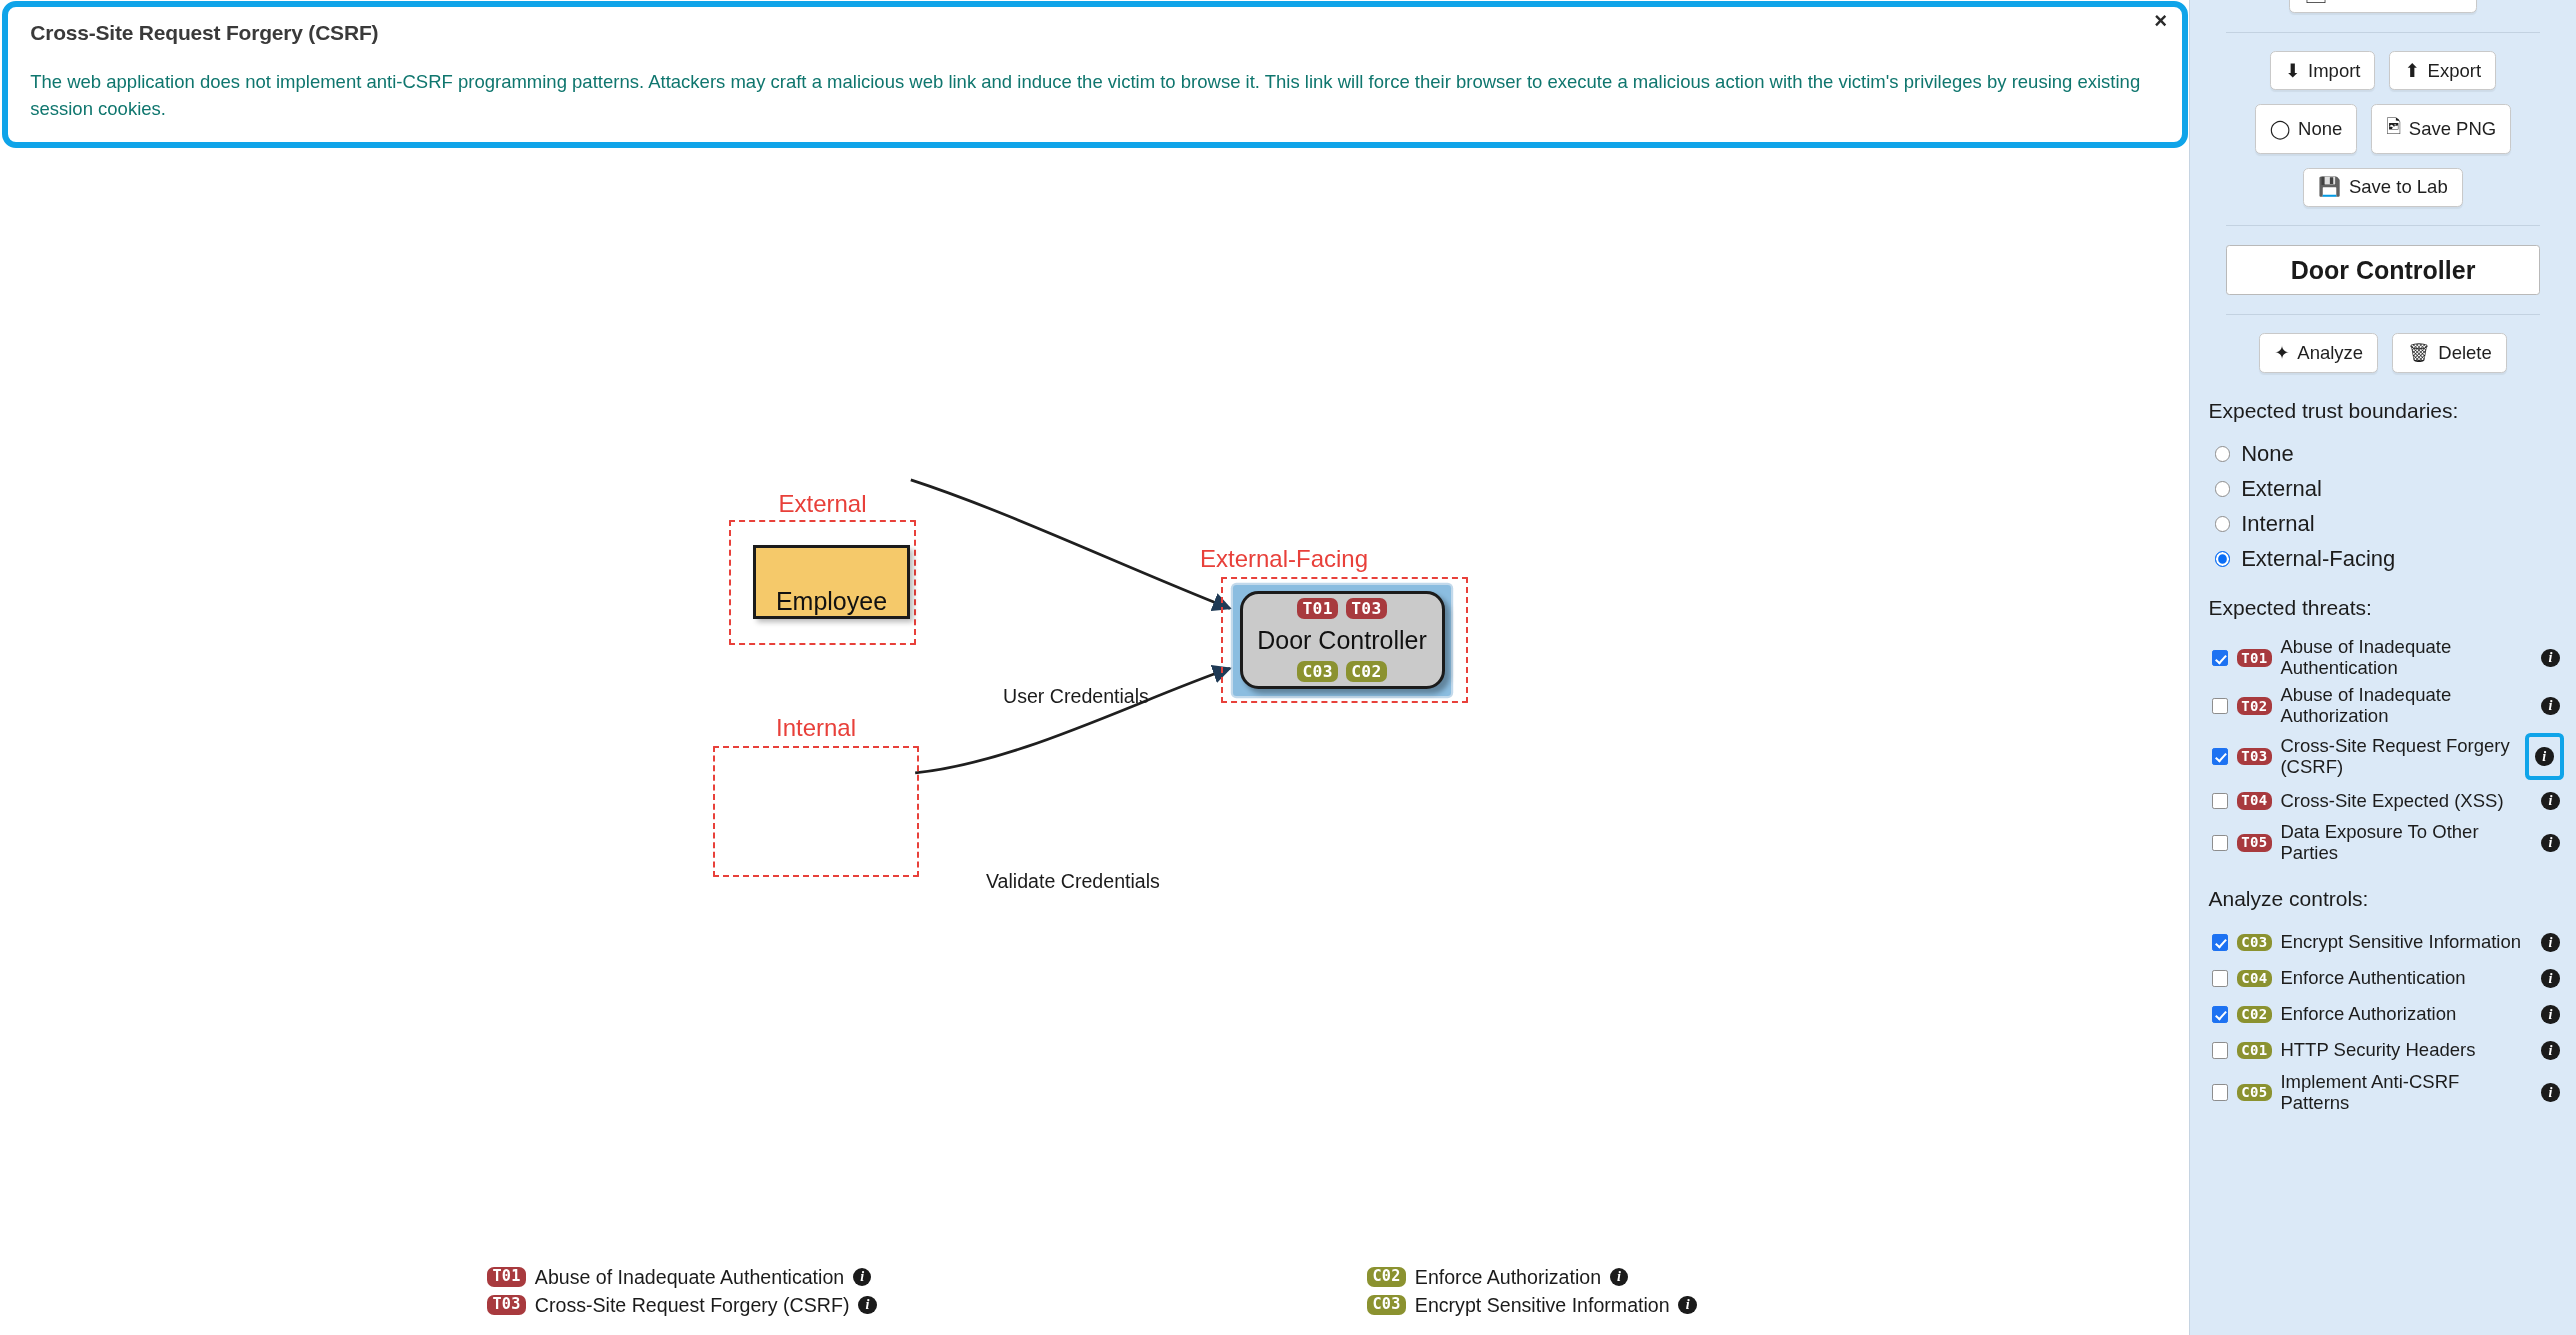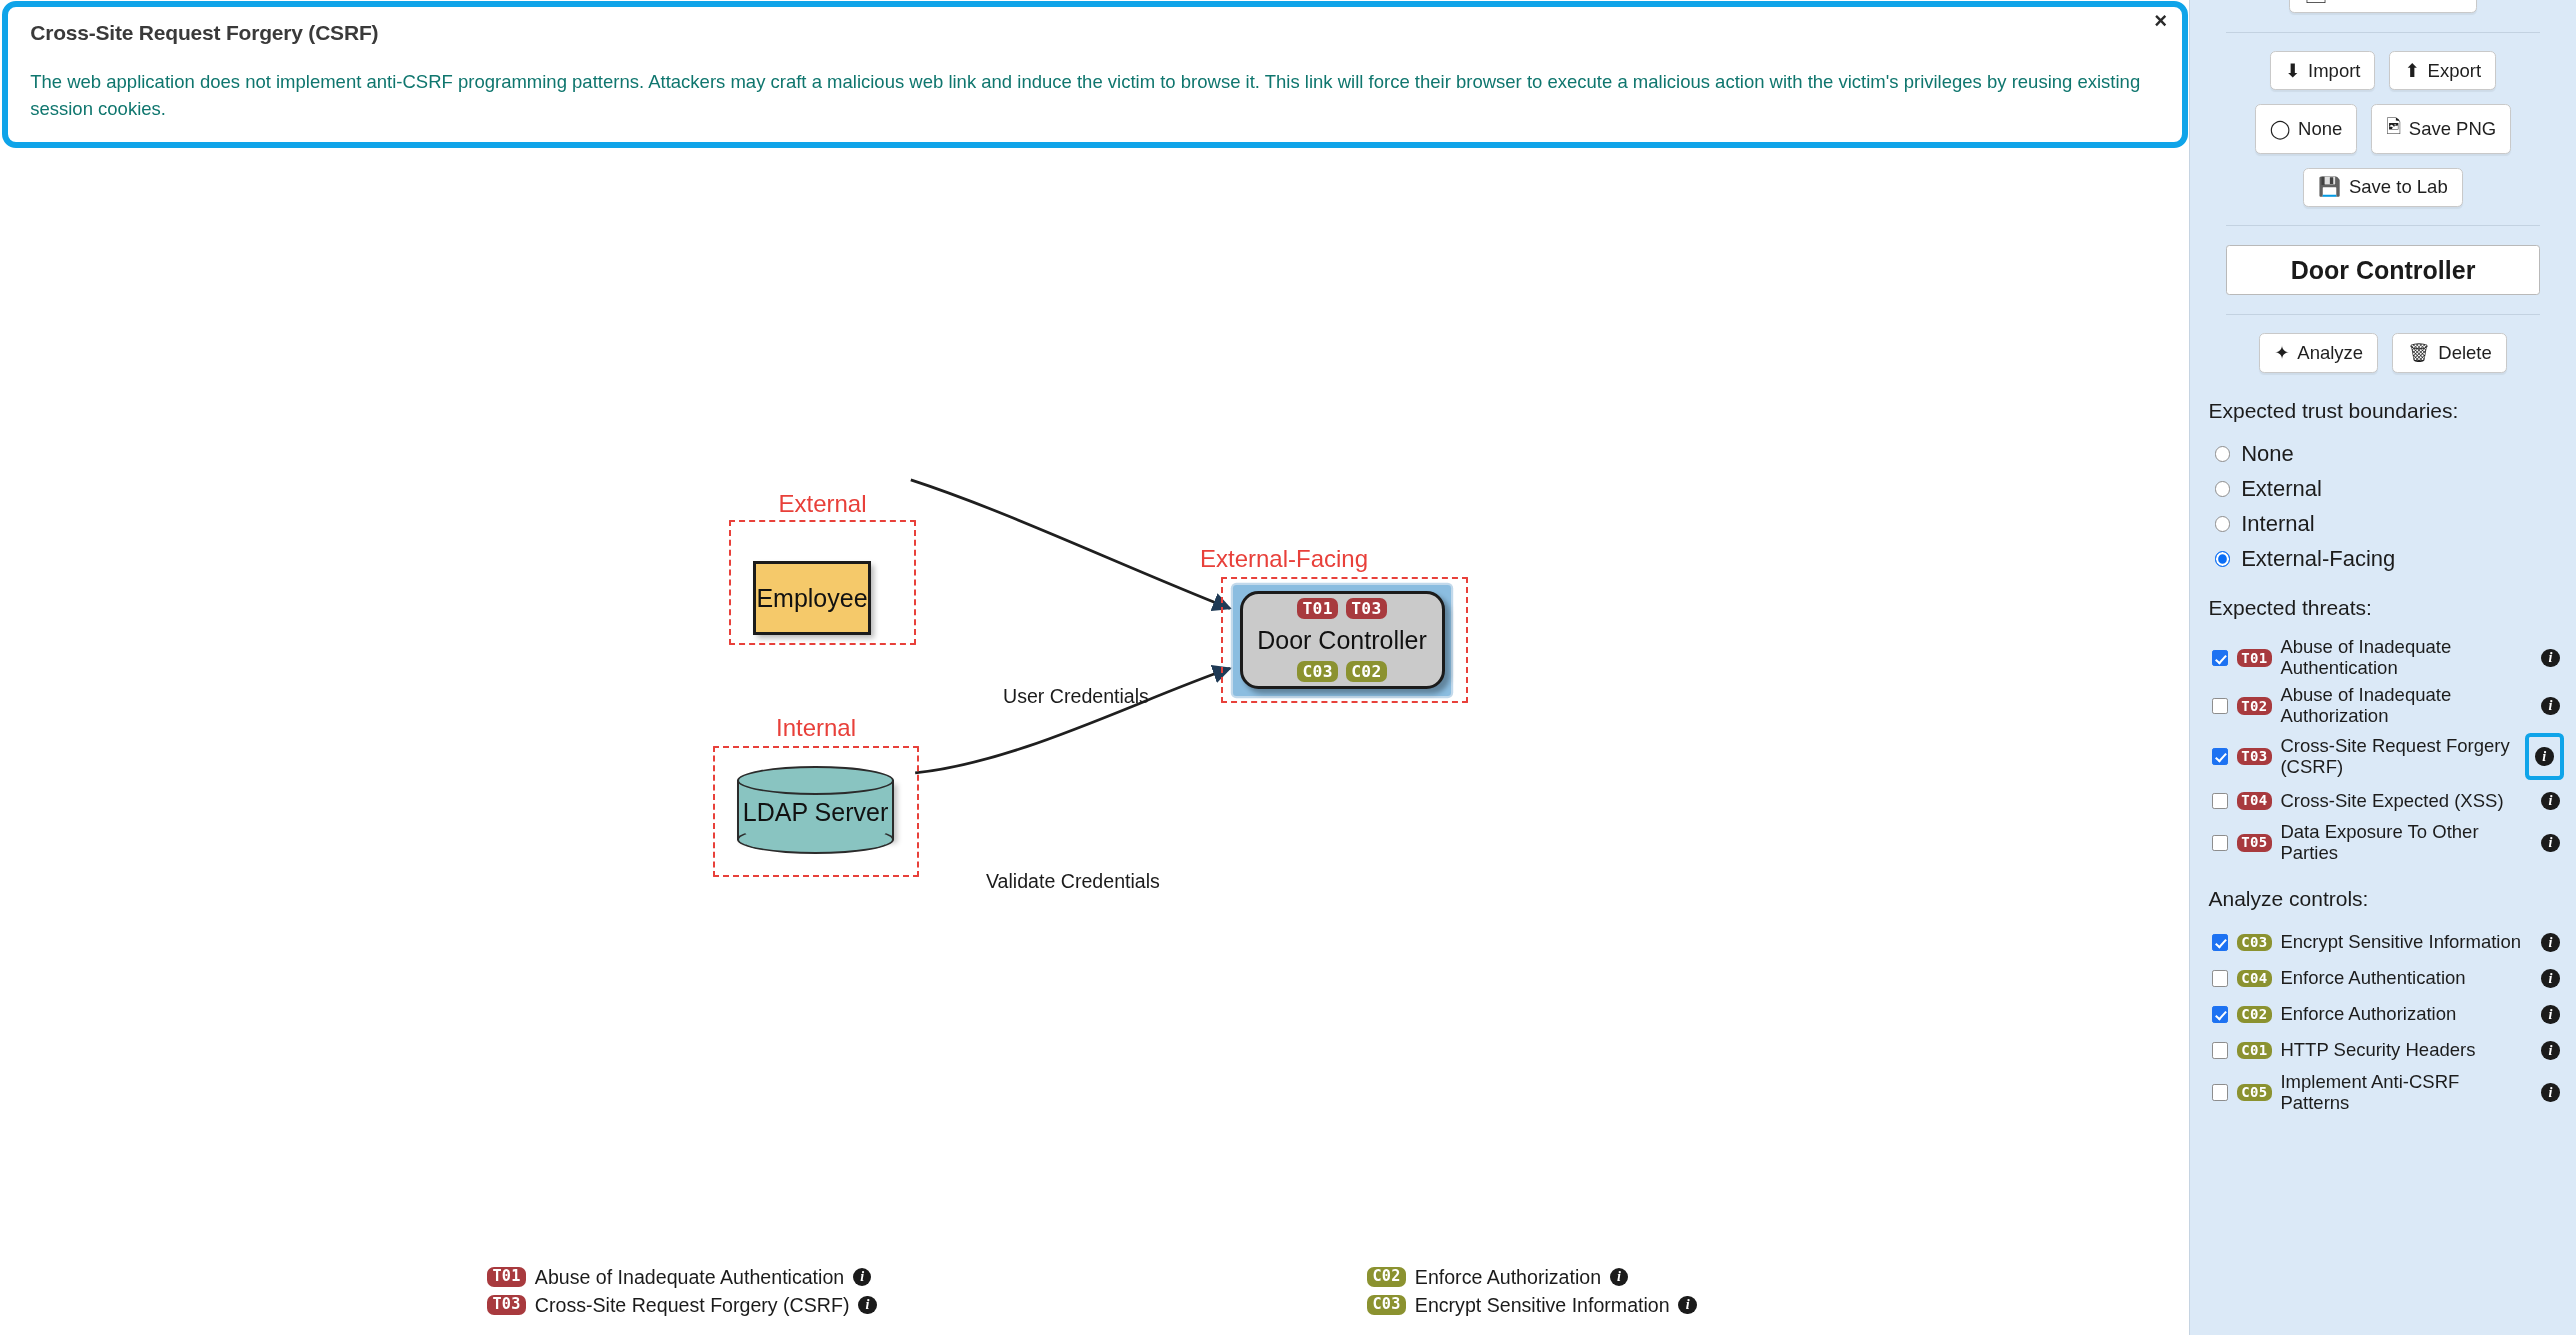--- a/index.html
+++ b/index.html
@@ -345,21 +345,21 @@
       </defs>
 
       <path d="M 1672,602 C 1850,660 2060,760 2258,838" stroke="#1f1f1f" stroke-width="5" fill="none" marker-end="url(#arrow)"></path>
 
       <path d="M 1680,1140 C 1870,1120 2080,1010 2258,948" stroke="#1f1f1f" stroke-width="5" fill="none" marker-end="url(#arrow)"></path>
     </svg>
 
     <div class="tb-group" style="left:729px; top:368px; width:187px; height:125px;">
       <div class="tb-label" style="top:-30.5px;">External</div>
       <div class="tb-box" style="left:0;top:0;width:187px;height:125px;"></div>
-      <div class="node node-process" style="left:24px; top:41px; width:118px; height:74px;">
+      <div class="node node-process" style="left:24px; top:25px; width:157px; height:74px;align-items:flex-end;">
         <span>Employee</span>
       </div>
     </div>
 
     <div class="tb-group" style="left:1221px; top:425px; width:126px; height:126px;">
       <div class="tb-label" style="top:-32px;left:-22px;right:-22px;">External-Facing</div>
       <div class="tb-box" style="left:0;top:0;width:247px;height:126px;"></div>
       <div class="node-selected-halo" style="left:12px;top:7.6px;width:218px;height:111px;"></div>
       <div class="node node-rounded" style="left:18.5px; top:14px; width:205px; height:98px;">
         <div class="badge-row">
@@ -370,26 +370,20 @@
         <div class="badge-row">
           <span class="badge badge-control">C03</span>
           <span class="badge badge-control">C02</span>
         </div>
       </div>
     </div>
 
     <div class="tb-group" style="left:713px; top:594px; width:206px; height:131px;">
       <div class="tb-label" style="top:-32px;">Internal</div>
       <div class="tb-box" style="left:0;top:0;width:206px;height:131px;"></div>
-      <div class="node-cylinder" style="left:24px; top:19.6px; width:157px; height:88px;">
-        <div class="cyl-body"></div>
-        <div class="cyl-bottom"></div>
-        <div class="cyl-top"></div>
-        <div class="cyl-label">LDAP Server</div>
-      </div>
     </div>
 
     <div class="edge-label" style="left:1003px; top:533px;">User Credentials</div>
     <div class="edge-label" style="left:986px; top:718px;">Validate Credentials</div>
 
   </div>
 
   <div id="legend">
     <div class="legend-col" style="left:487px; top:0;">
       <div class="legend-row">

